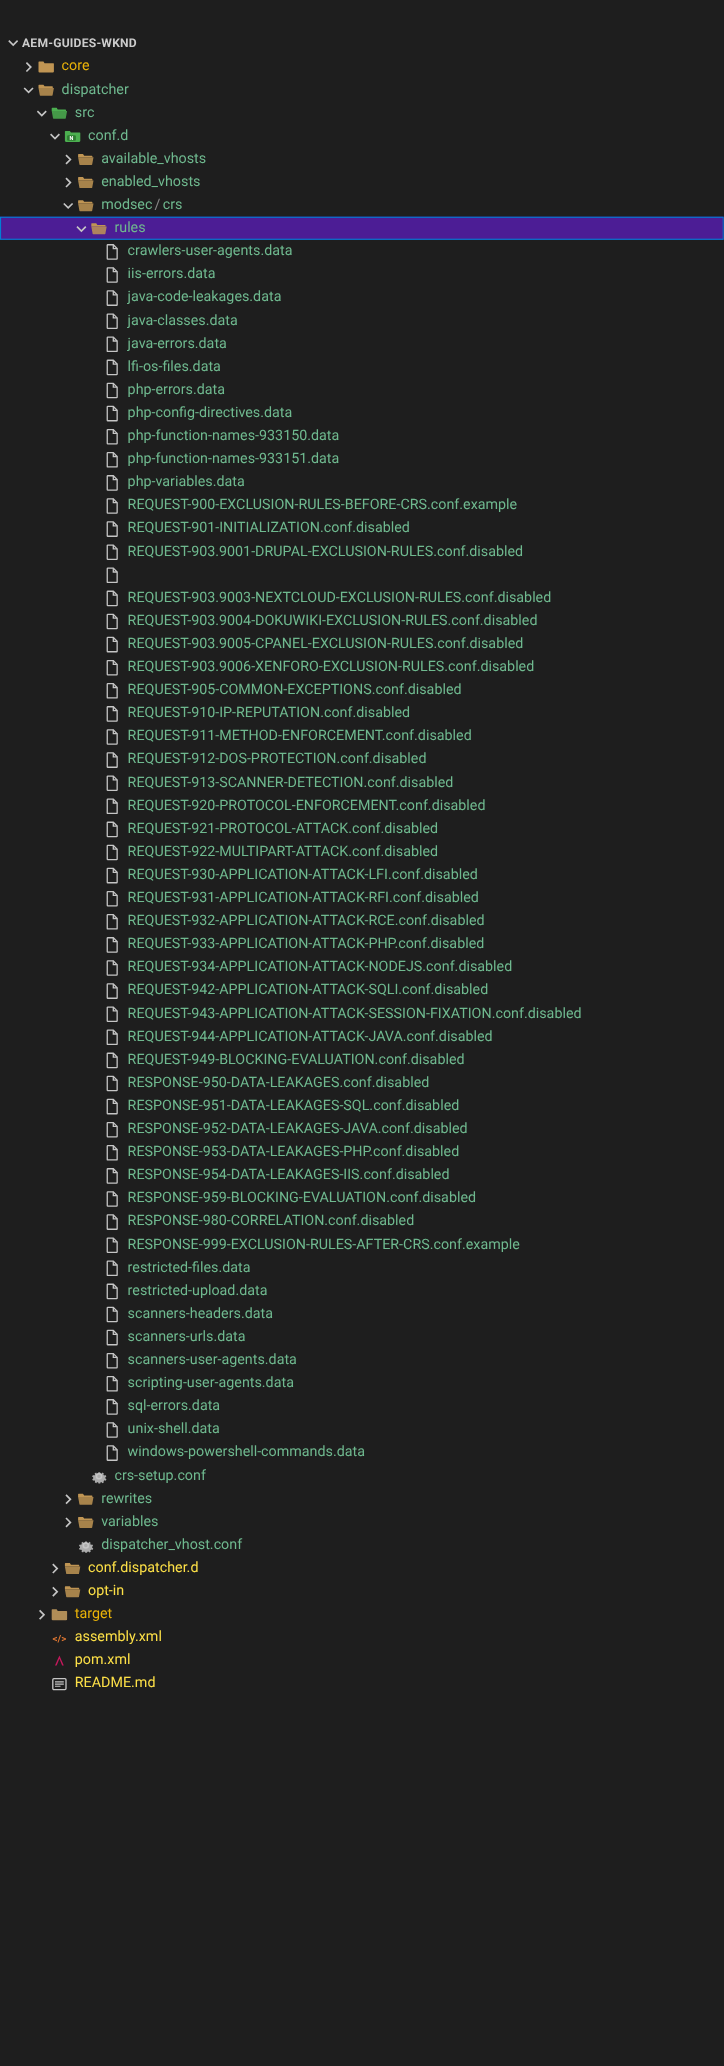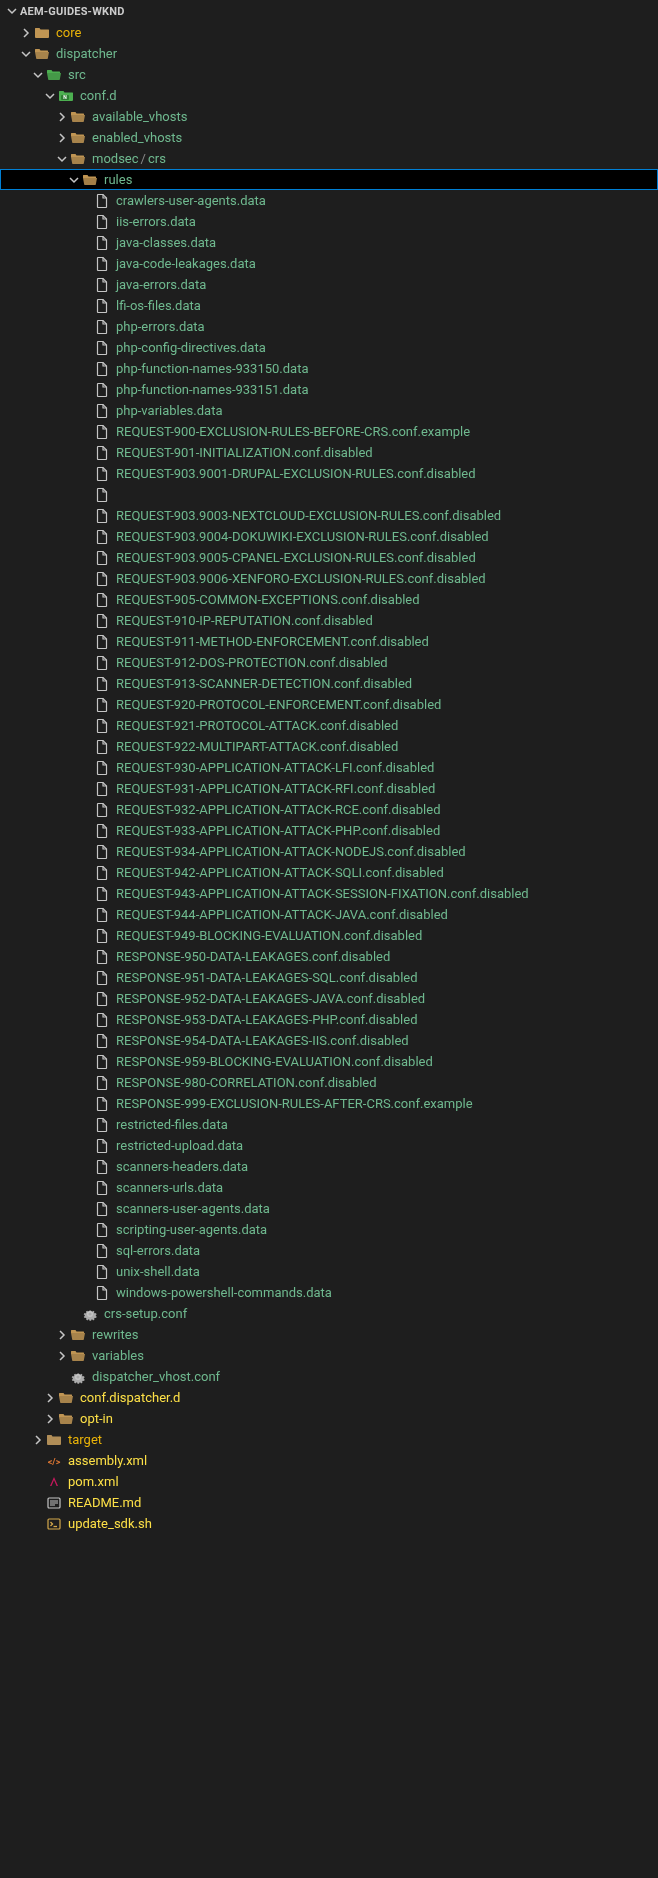--- a/index.html
+++ b/index.html
@@ -4,38 +4,38 @@
   <style>
     * { margin: 0; padding: 0; box-sizing: border-box; }
     body {
       background: #1e1e1e;
       color: #cccccc;
       font-family: -apple-system, BlinkMacSystemFont, "Segoe UI", Roboto, sans-serif;
       font-size: 13px;
       width: 658px;
       user-select: none;
     }
-    .tree { padding-bottom: 10px; }
+    .tree { padding-bottom: 10px; margin-top: 28px; }
     .row {
       display: flex;
       align-items: center;
       height: 21px;
       padding-right: 8px;
       white-space: nowrap;
       cursor: pointer;
     }
     .row.header {
       font-weight: 700;
       font-size: 11px;
       letter-spacing: 0.2px;
       color: #cccccc;
       height: 22px;
     }
     .row.selected {
-      background: #000000;
+      background: #4c1d95;
       outline: 1px solid #007fd4;
       outline-offset: -1px;
     }
     .chev {
       width: 16px;
       display: inline-flex;
       justify-content: center;
       align-items: center;
       color: #c5c5c5;
       font-size: 12px;
@@ -224,32 +224,32 @@
     </div>
     <div class="row">
       <span style="display: inline-block; width: 78px;"></span>
       <span class="chev blank">·</span>
       <span class="icon">
         <svg width="16" height="16" viewBox="0 0 16 16">
           <path class="file-outline" stroke-width="1.2" d="M4 1.5h5L12.5 5v9A.5.5 0 0 1 12 14.5H4a.5.5 0 0 1-.5-.5V2a.5.5 0 0 1 .5-.5z"></path>
           <path class="file-outline" stroke-width="1.2" d="M9 1.5V5h3.5"></path>
         </svg>
       </span>
+      <span class="label ">java-code-leakages.data</span>
+    </div>
+    <div class="row">
+      <span style="display: inline-block; width: 78px;"></span>
+      <span class="chev blank">·</span>
+      <span class="icon">
+        <svg width="16" height="16" viewBox="0 0 16 16">
+          <path class="file-outline" stroke-width="1.2" d="M4 1.5h5L12.5 5v9A.5.5 0 0 1 12 14.5H4a.5.5 0 0 1-.5-.5V2a.5.5 0 0 1 .5-.5z"></path>
+          <path class="file-outline" stroke-width="1.2" d="M9 1.5V5h3.5"></path>
+        </svg>
+      </span>
       <span class="label ">java-classes.data</span>
-    </div>
-    <div class="row">
-      <span style="display: inline-block; width: 78px;"></span>
-      <span class="chev blank">·</span>
-      <span class="icon">
-        <svg width="16" height="16" viewBox="0 0 16 16">
-          <path class="file-outline" stroke-width="1.2" d="M4 1.5h5L12.5 5v9A.5.5 0 0 1 12 14.5H4a.5.5 0 0 1-.5-.5V2a.5.5 0 0 1 .5-.5z"></path>
-          <path class="file-outline" stroke-width="1.2" d="M9 1.5V5h3.5"></path>
-        </svg>
-      </span>
-      <span class="label ">java-code-leakages.data</span>
     </div>
     <div class="row">
       <span style="display: inline-block; width: 78px;"></span>
       <span class="chev blank">·</span>
       <span class="icon">
         <svg width="16" height="16" viewBox="0 0 16 16">
           <path class="file-outline" stroke-width="1.2" d="M4 1.5h5L12.5 5v9A.5.5 0 0 1 12 14.5H4a.5.5 0 0 1-.5-.5V2a.5.5 0 0 1 .5-.5z"></path>
           <path class="file-outline" stroke-width="1.2" d="M9 1.5V5h3.5"></path>
         </svg>
       </span>
@@ -904,25 +904,13 @@
       <span class="icon">
         <svg width="16" height="16" viewBox="0 0 16 16">
           <rect x="2" y="3" width="12" height="10" rx="1" fill="none" stroke="#c5c5c5" stroke-width="1.2"></rect>
           <line x1="4" y1="6" x2="12" y2="6" stroke="#c5c5c5" stroke-width="1"></line>
           <line x1="4" y1="8" x2="12" y2="8" stroke="#c5c5c5" stroke-width="1"></line>
           <line x1="4" y1="10" x2="9" y2="10" stroke="#c5c5c5" stroke-width="1"></line>
         </svg>
       </span>
       <span class="label muted">README.md</span>
     </div>
-    <div class="row">
-      <span style="display: inline-block; width: 30px;"></span>
-      <span class="chev blank">·</span>
-      <span class="icon">
-        <svg width="16" height="16" viewBox="0 0 16 16">
-          <rect x="2" y="3" width="12" height="10" rx="1" fill="none" stroke="#d4a84b" stroke-width="1.2"></rect>
-          <path d="M4.5 6l2 2-2 2" fill="none" stroke="#d4a84b" stroke-width="1.3"></path>
-          <line x1="7.5" y1="10.5" x2="11" y2="10.5" stroke="#d4a84b" stroke-width="1.3"></line>
-        </svg>
-      </span>
-      <span class="label muted">update_sdk.sh</span>
-    </div>
   </div>
 
 </body></html>

